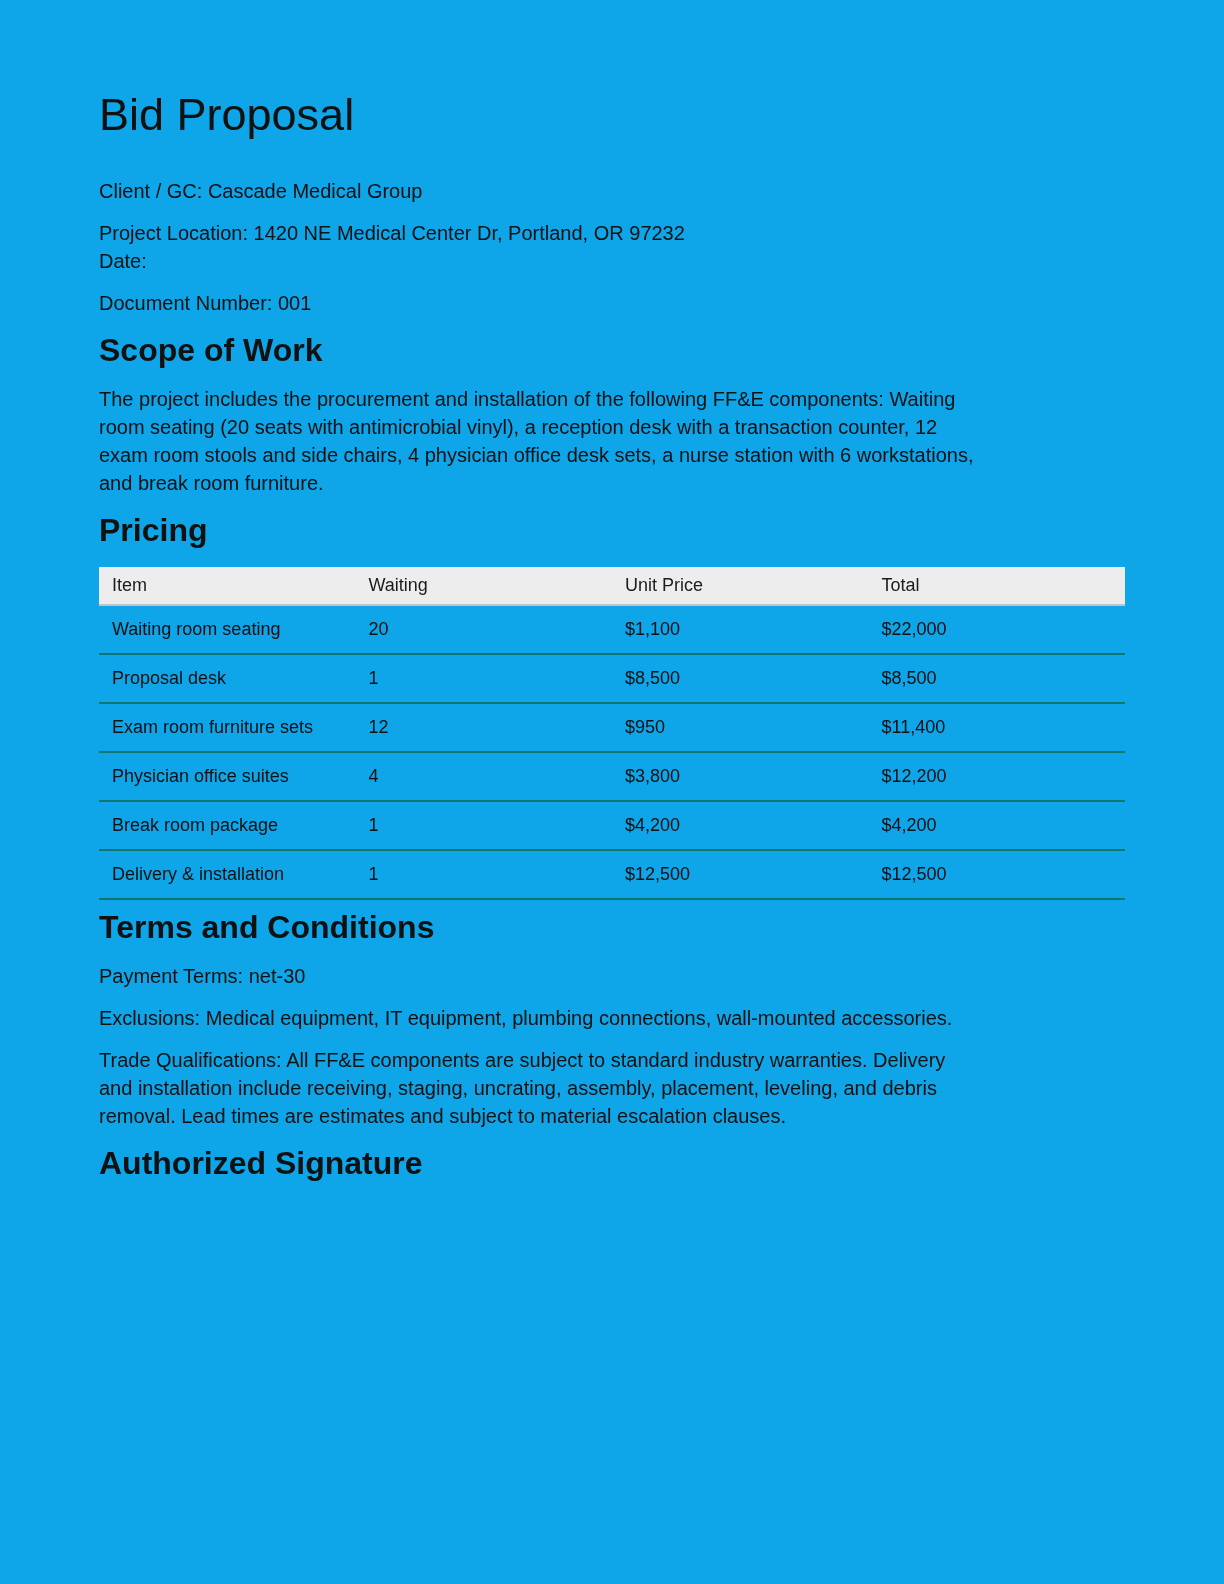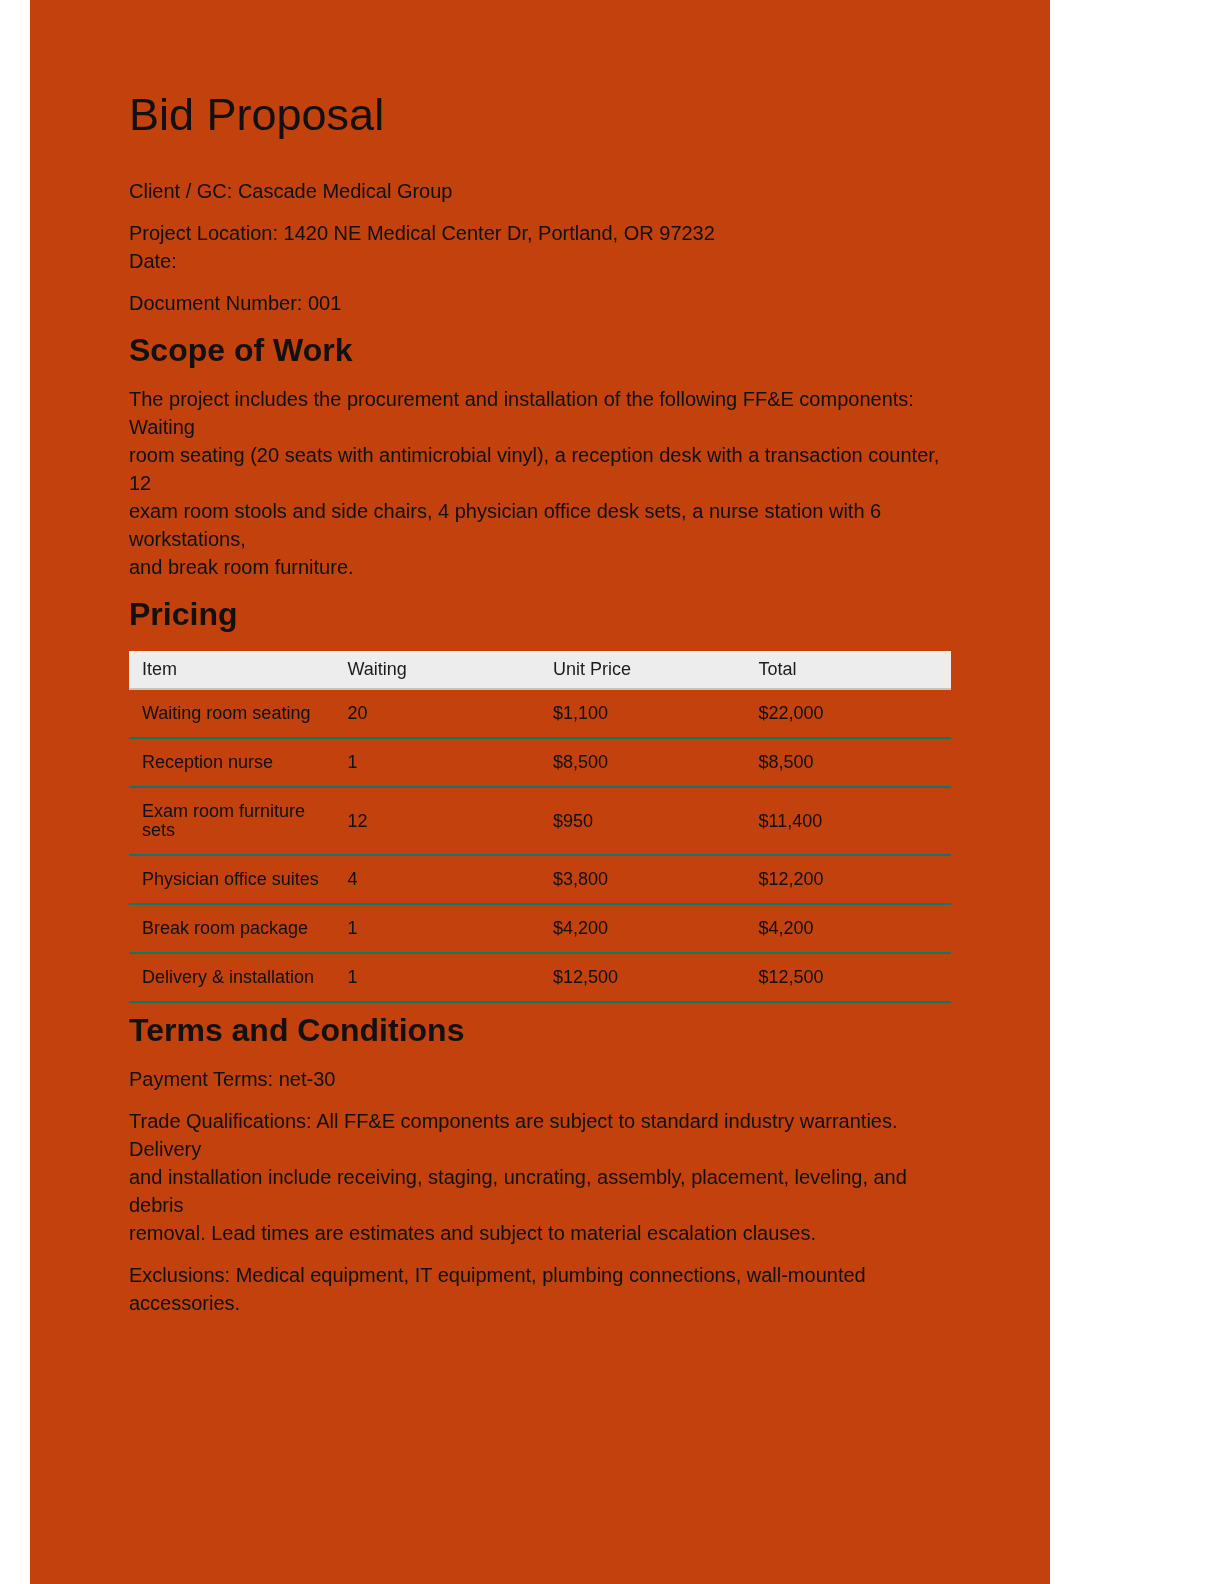--- a/index.html
+++ b/index.html
@@ -1,26 +1,25 @@
 <!DOCTYPE html>
 <html><head>
 <meta charset="utf-8">
 <style>
   * { margin: 0; padding: 0; box-sizing: border-box; }
   html, body { background: #ffffff; }
   .page {
-    width: 1020px;
+    width: 1224px;
     height: 1584px;
-    background: #c2410c;
+    background: #0ea5e9;
     color: #111111;
     font-family: "Liberation Sans", "DejaVu Sans", sans-serif;
     padding: 88px 99px 0 99px;
     overflow: hidden;
     position: relative;
-    margin-left: 30px;
   }
   h1.doc-title {
     font-size: 45px;
     font-weight: 400;
     line-height: 1.18;
     margin: 0 0 36px 0;
     color: #111111;
   }
   h2.section-heading {
     font-size: 32px;
@@ -99,21 +98,21 @@
       </tr>
     </thead>
     <tbody>
       <tr>
         <td>Waiting room seating</td>
         <td>20</td>
         <td>$1,100</td>
         <td>$22,000</td>
       </tr>
       <tr>
-        <td>Reception nurse</td>
+        <td>Proposal desk</td>
         <td>1</td>
         <td>$8,500</td>
         <td>$8,500</td>
       </tr>
       <tr>
         <td>Exam room furniture sets</td>
         <td>12</td>
         <td>$950</td>
         <td>$11,400</td>
       </tr>
@@ -135,20 +134,21 @@
         <td>$12,500</td>
         <td>$12,500</td>
       </tr>
     </tbody>
   </table>
 
   <h2 class="section-heading">Terms and Conditions</h2>
 
   <p class="body-text">Payment Terms: net-30</p>
 
+  <p class="body-text">Exclusions: Medical equipment, IT equipment, plumbing connections, wall-mounted accessories.</p>
+
   <p class="body-text pre-wrap">Trade Qualifications: All FF&amp;E components are subject to standard industry warranties. Delivery
 and installation include receiving, staging, uncrating, assembly, placement, leveling, and debris
 removal. Lead times are estimates and subject to material escalation clauses.</p>
 
-  <p class="body-text">Exclusions: Medical equipment, IT equipment, plumbing connections, wall-mounted accessories.</p>
-
+  <h2 class="section-heading">Authorized Signature</h2>
 
 </div>
 
 </body></html>

